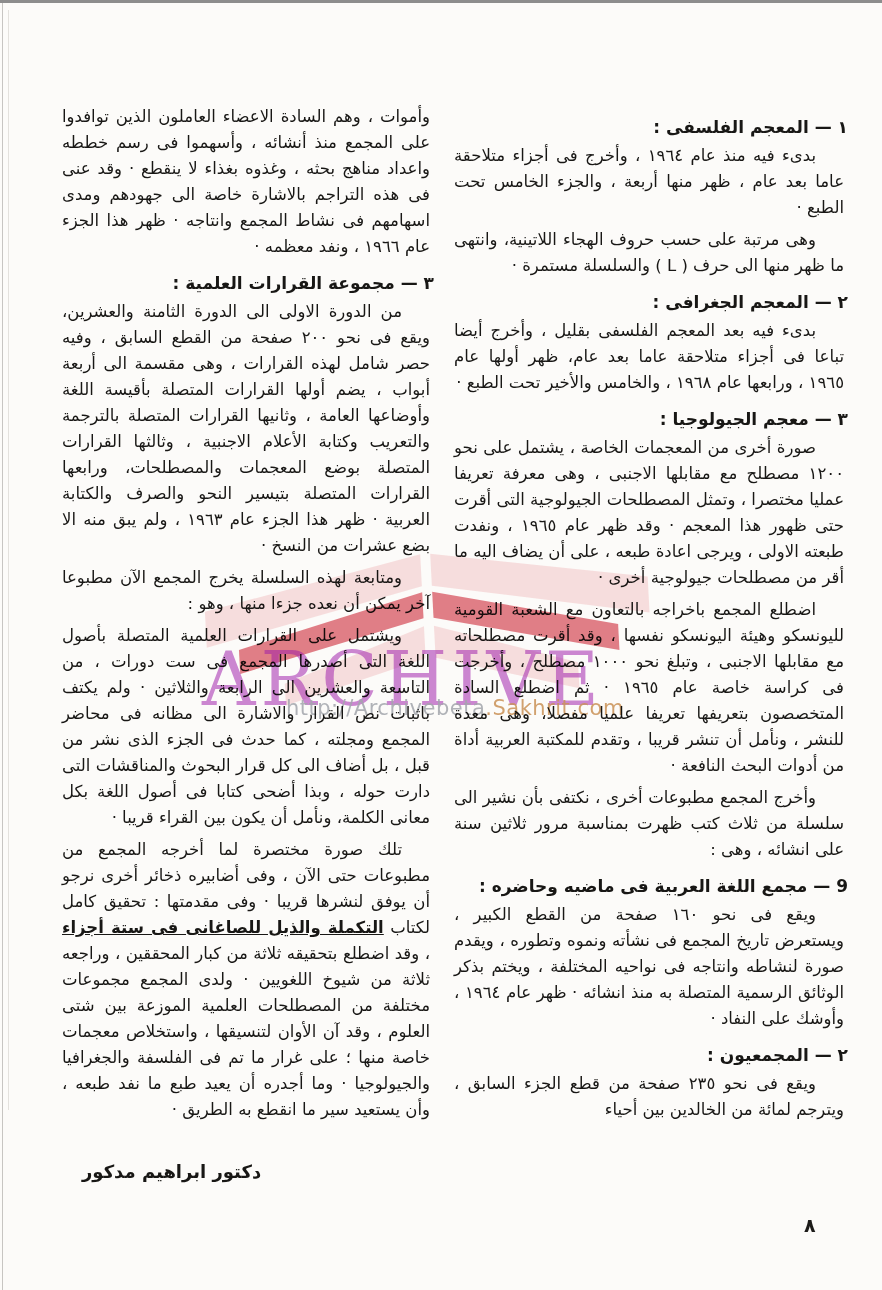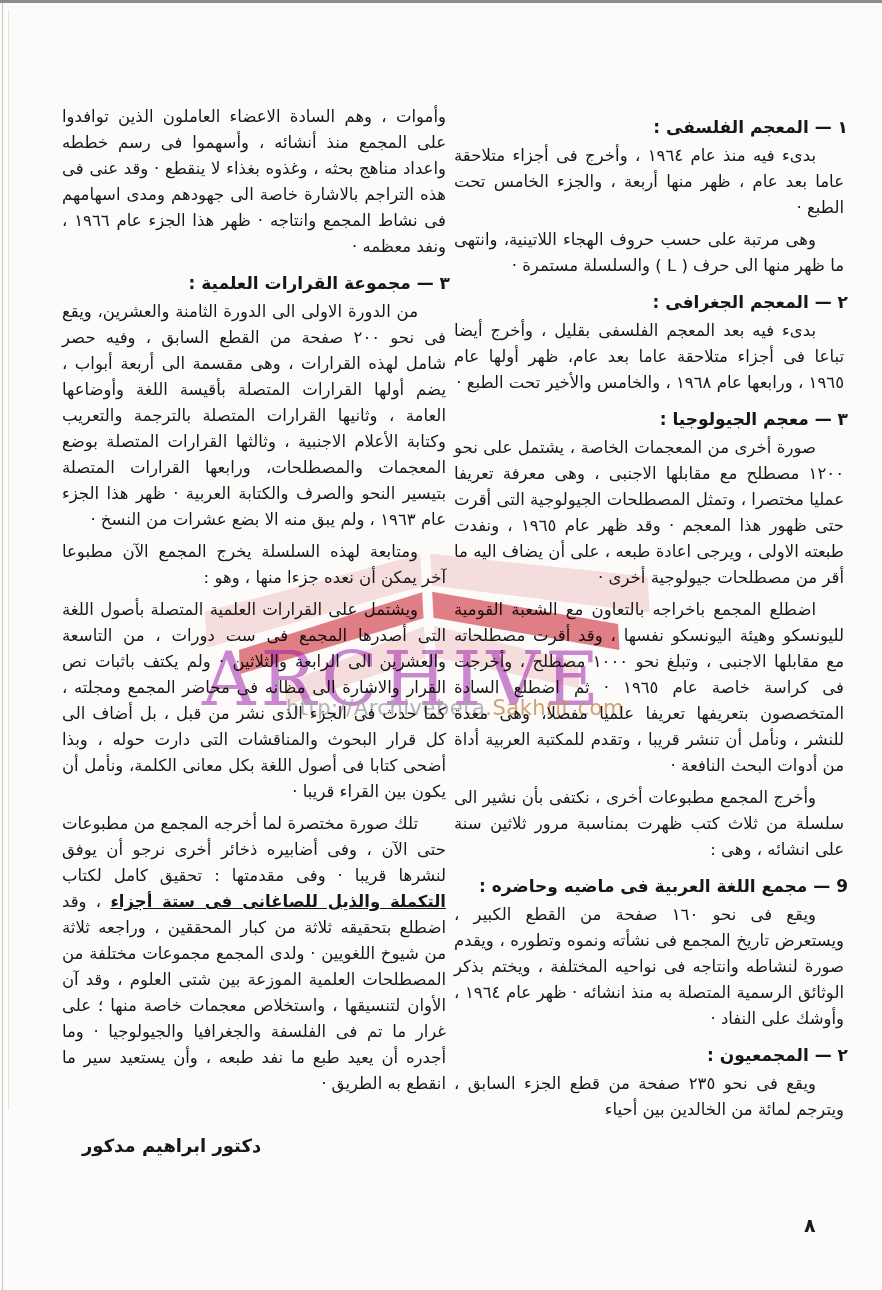--- a/index.html
+++ b/index.html
@@ -7,21 +7,21 @@
     position:relative;width:882px;height:1290px;margin:0 auto;
     background:#fcfbf9;overflow:hidden;
     font-family:"DejaVu Sans",sans-serif;color:#181715;
   }
   .top-rule{position:absolute;top:0;left:0;width:882px;height:3px;background:#8d8d8d;}
   .edge-line-1{position:absolute;top:3px;left:2px;width:1px;height:1287px;background:#c7c5c2;}
   .edge-line-2{position:absolute;top:10px;left:8px;width:1px;height:1100px;background:#e3e1dd;}
 
   .content{
     position:absolute;top:104px;right:34px;left:58px;bottom:0;
-    display:flex;direction:rtl;text-align:justify;justify-content:flex-end;
+    display:flex;gap:16px;direction:rtl;text-align:justify;justify-content:flex-end;
   }
   .col{overflow:hidden;}
   .col-right{width:398px;flex:none;}
   .col-left{flex:1;}
   .para{margin:0 4px 6px;text-indent:28px;font-size:16.5px;line-height:26px;}
   .para.no-indent{text-indent:0;}
   .head{margin:11px 0 4px;font-size:17px;line-height:24px;font-weight:bold;}
   .bold-title{font-weight:bold;text-decoration:underline;}
   .signature{margin-top:38px;padding-left:24px;text-align:left;font-weight:bold;font-size:18px;}
   .pagenum{position:absolute;left:804px;top:1214px;font-size:19px;font-weight:bold;color:#1c1b19;}

